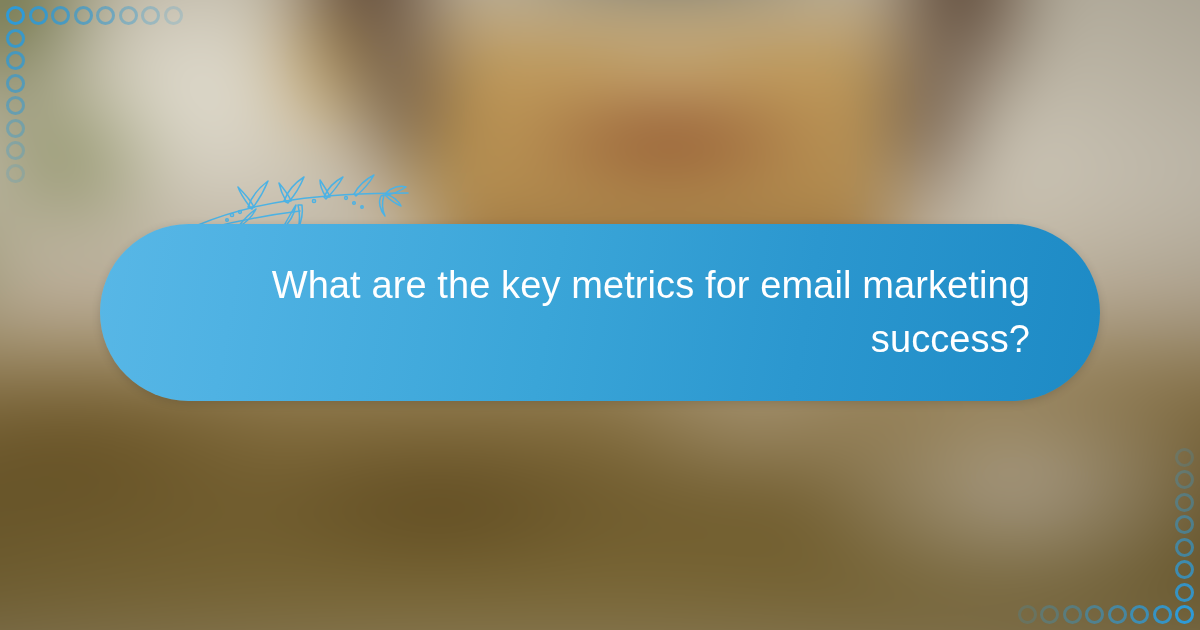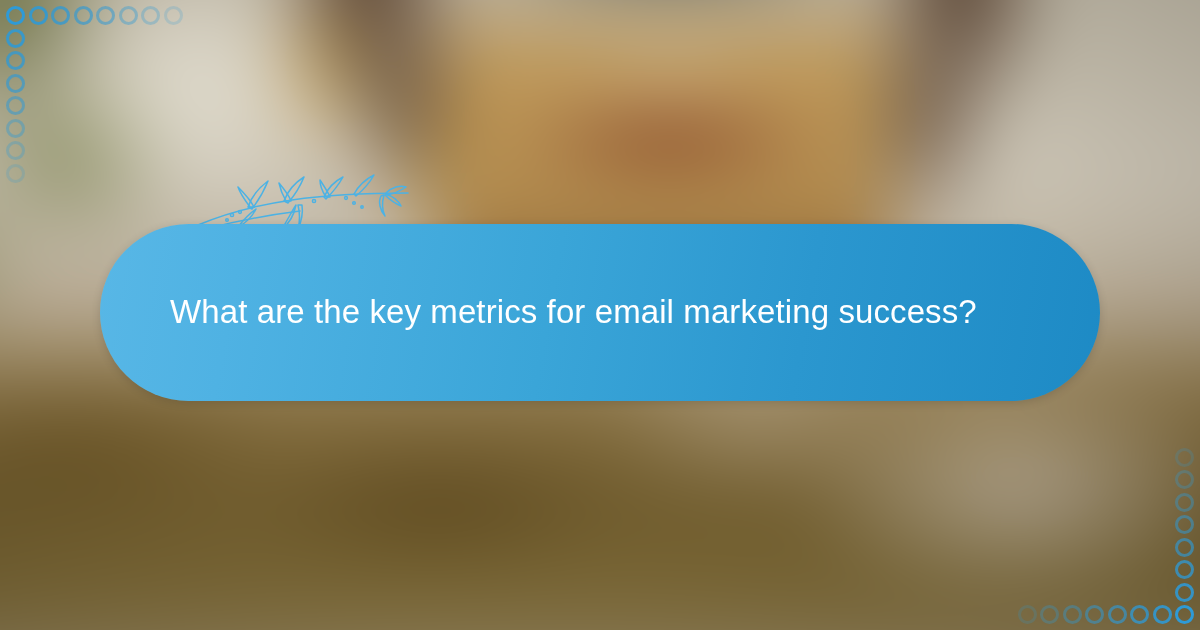--- a/index.html
+++ b/index.html
@@ -147,23 +147,23 @@
     height: 177px;
     border-radius: 999px;
     background: linear-gradient(100deg, #58b7e6 0%, #4fb2e3 14%, #3aa5d8 45%, #2b97cf 70%, #1d8ac5 100%);
     display: flex;
     align-items: center;
     justify-content: center;
     box-shadow: 0 2px 10px rgba(0,0,0,0.14);
   }
   .pill-text {
     width: 860px;
-    text-align: left;
+    text-align: right;
     color: #ffffff;
-    font-size: 33px;
+    font-size: 38px;
     line-height: 1.42;
     font-weight: 400;
     letter-spacing: 0.1px;
     text-rendering: optimizeLegibility;
   }
 </style>
 </head>
 <body>
 
 <div class="stage">

